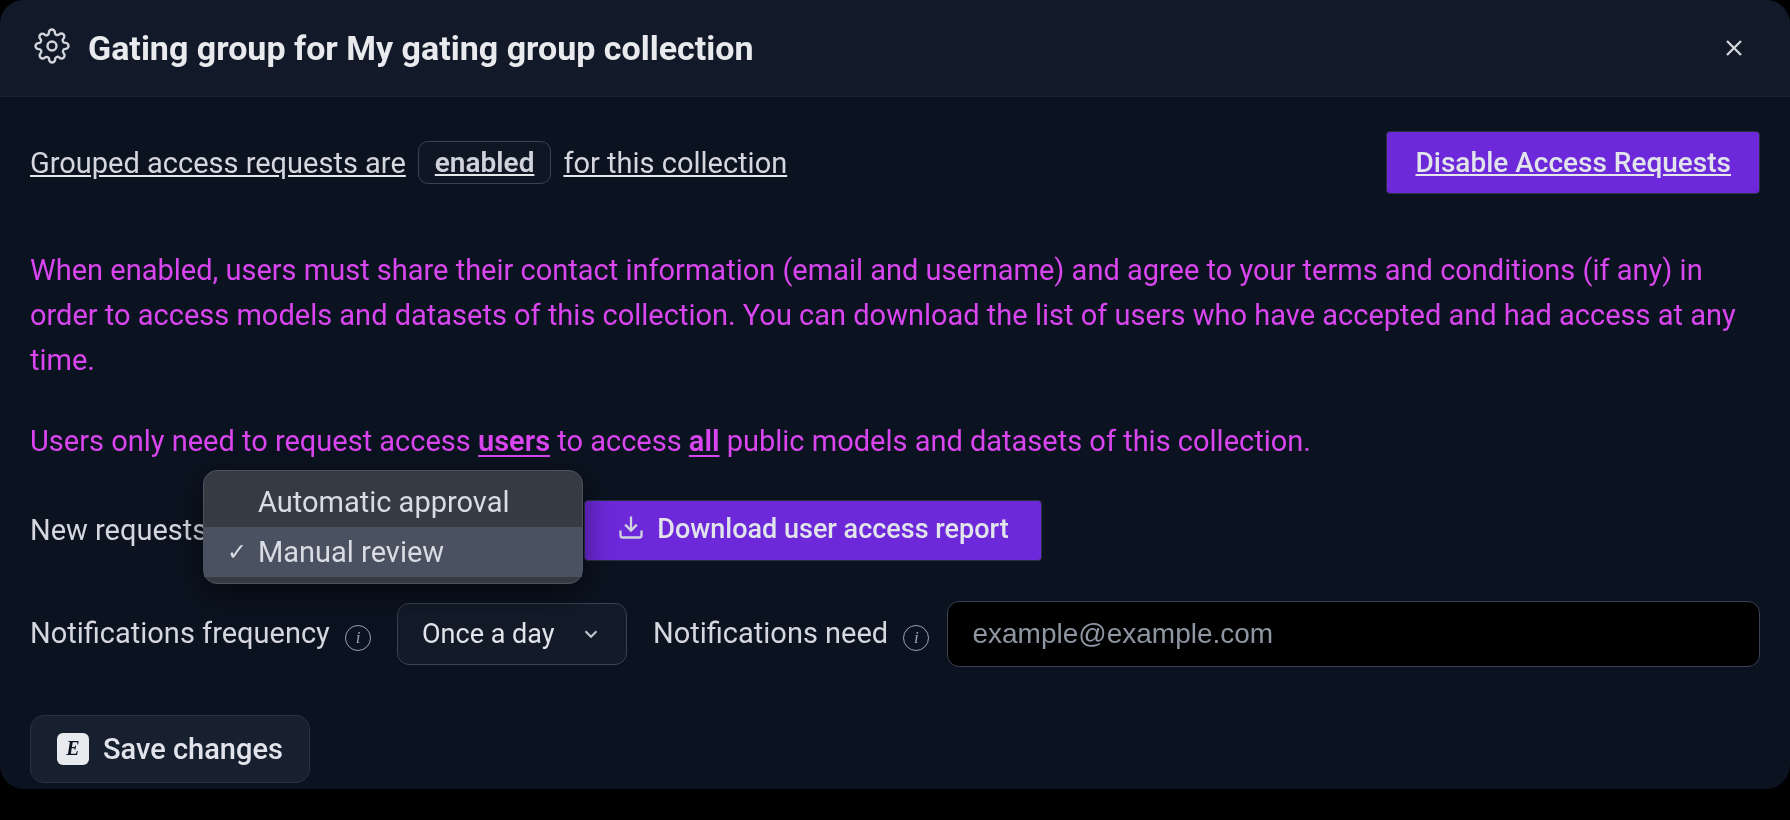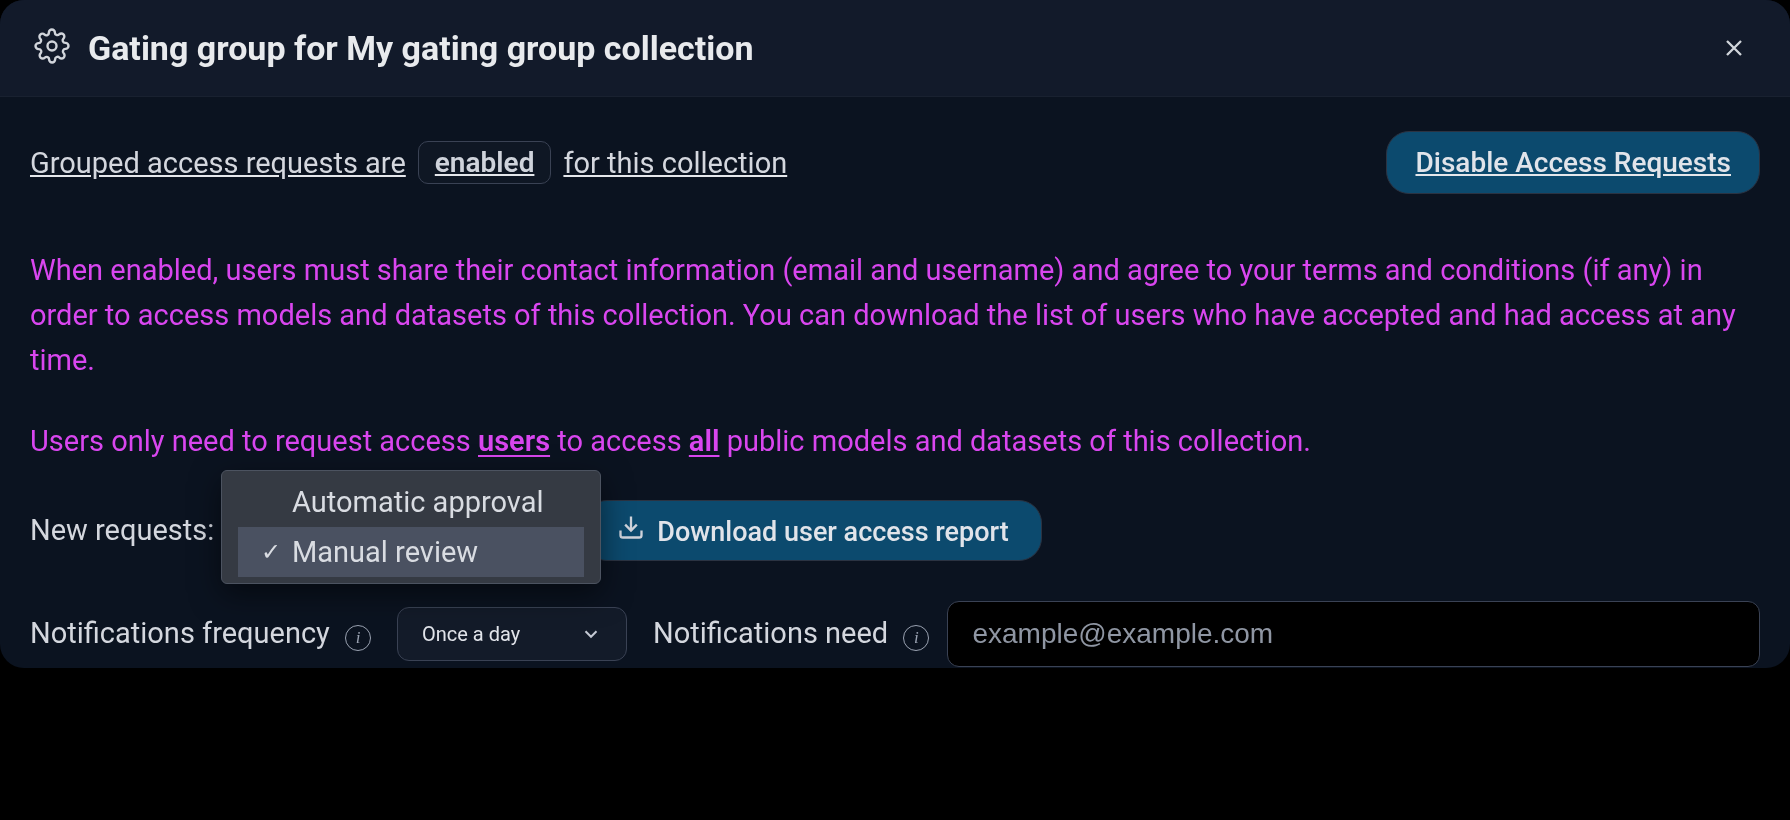--- a/index.html
+++ b/index.html
@@ -6,21 +6,21 @@
   html, body {
     width: 1790px;
     height: 820px;
     background: #000;
     font-family: -apple-system, BlinkMacSystemFont, "Segoe UI", Roboto, sans-serif;
     color: #e5e7eb;
     overflow: hidden;
   }
   .modal {
     width: 1790px;
-    height: 668px;
+    height: 789px;
     background: #0b1320;
     border-radius: 24px;
     position: relative;
     overflow: hidden;
   }
   .modal-header {
     display: flex;
     align-items: center;
     justify-content: space-between;
     padding: 26px 34px;
@@ -75,26 +75,26 @@
     padding: 4px 16px;
     border: 1.5px solid #3a4254;
     border-radius: 10px;
     font-size: 28px;
     font-weight: 600;
     color: #cfd3db;
     background: rgba(255,255,255,0.02);
   }
   .btn {
     display: inline-flex;
-    align-items: flex-end;
+    align-items: flex-start;
     gap: 12px;
     padding: 14px 28px;
     border: 1.5px solid #2b3342;
-    border-radius: 23px;
-    background: #0c4a6e;
+    border-radius: 4px;
+    background: #6d28d9;
     color: #e1e4ea;
     font-size: 28px;
     font-weight: 500;
     cursor: pointer;
   }
   .btn-small {
     font-size: 27px;
     padding: 12px 32px;
   }
 
@@ -127,48 +127,48 @@
 
   .select {
     display: inline-flex;
     align-items: center;
     gap: 20px;
     padding: 14px 24px;
     border: 1.5px solid #3a4254;
     border-radius: 12px;
     background: #131b29;
     color: #e1e4ea;
-    font-size: 20px;
+    font-size: 27px;
     cursor: pointer;
     min-width: 230px;
     justify-content: space-between;
   }
   .select svg { width: 22px; height: 22px; stroke: #c4c9d4; stroke-width: 2.2; fill: none; }
 
   .text-input {
     flex: 1;
     padding: 16px 24px;
     border: 1.5px solid #3a4254;
     border-radius: 12px;
     background: #000000;
     color: #e1e4ea;
     font-size: 28px;
     outline: none;
   }
   .text-input::placeholder { color: #8f96a3; }
 
   .dropdown-popover {
     position: absolute;
-    left: 221px;
+    left: 203px;
     top: 470px;
     background: #353a43;
     border: 1px solid #4c5360;
-    border-radius: 6px;
+    border-radius: 14px;
     box-shadow: 0 10px 30px rgba(0,0,0,0.5);
-    padding: 6px 16px;
+    padding: 6px 0;
     min-width: 380px;
     z-index: 50;
   }
   .dropdown-item {
     display: flex;
     align-items: center;
     gap: 10px;
     padding: 8px 22px 8px 22px;
     font-size: 29px;
     color: #d9dce2;

